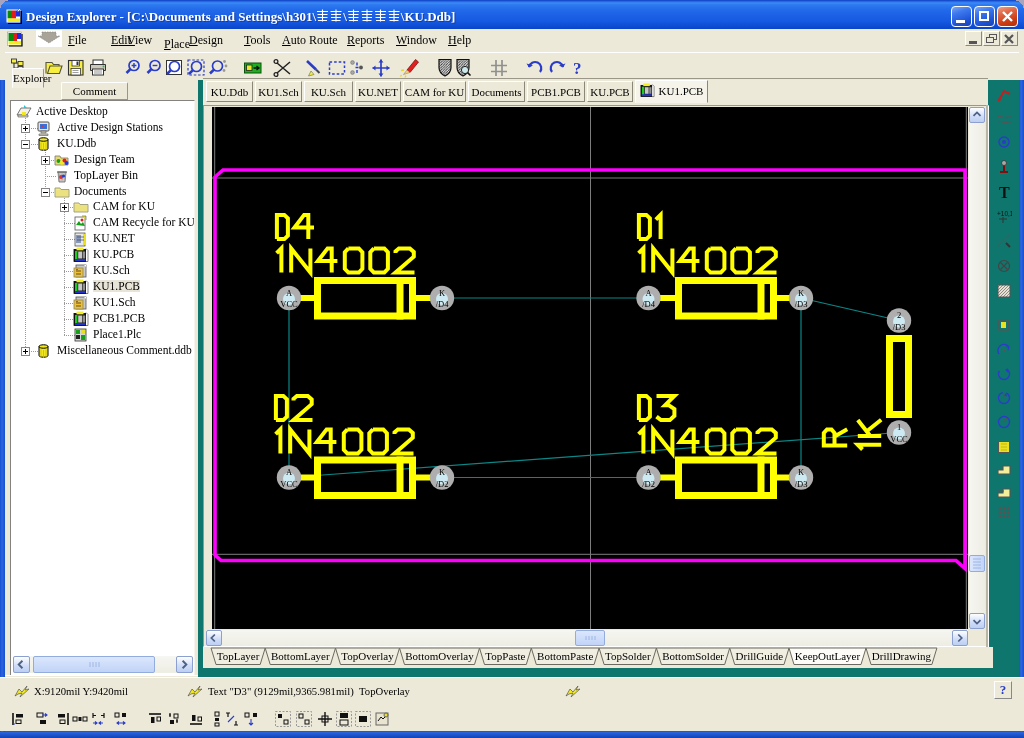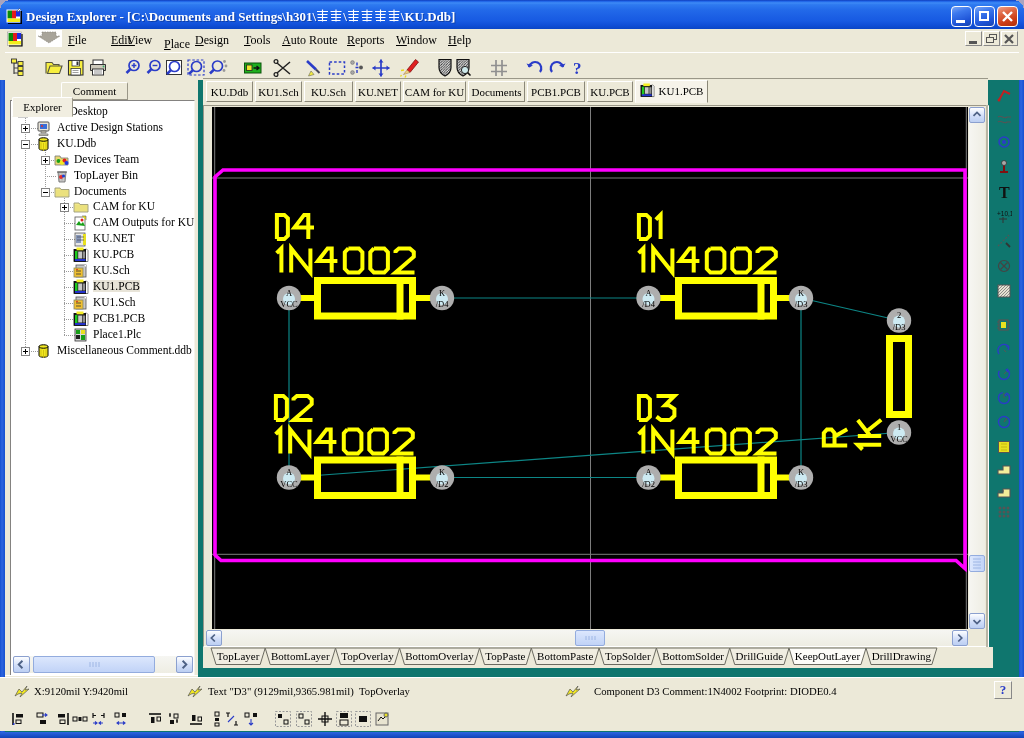--- a/index.html
+++ b/index.html
@@ -59,21 +59,21 @@
       <path d="M15,3 v12 h-13" stroke="#000" stroke-width="1.2" fill="none"></path>
     </svg>
     <svg style="position:absolute;left:36px;top:30px" width="26" height="17" viewBox="0 0 26 17">
       <rect x="0" y="0" width="26" height="17" fill="#fff"></rect>
       <path d="M6,2 L20,2 L20,6 L24,6 L13,13 L2,6 L6,6 Z" fill="#a8a49a" stroke="#8a867c" stroke-width="0.6" stroke-dasharray="1.5,1"></path>
     </svg>
     <div style="position:absolute;left:68px;top:33px;font:12px Liberation Serif,serif;color:#000;white-space:nowrap;"><span style="text-decoration:underline">F</span>ile</div>
     <div style="position:absolute;left:111px;top:33px;font:12px Liberation Serif,serif;color:#000;white-space:nowrap;text-decoration:underline;"><span style="text-decoration:underline">E</span>dit</div>
     <div style="position:absolute;left:127px;top:33px;font:12px Liberation Serif,serif;color:#000;white-space:nowrap;"><span style="text-decoration:underline">V</span>iew</div>
     <div style="position:absolute;left:164px;top:37px;font:12px Liberation Serif,serif;color:#000;white-space:nowrap;"><span style="text-decoration:underline">P</span>lace</div>
-    <div style="position:absolute;left:195px;top:33px;font:12px Liberation Serif,serif;color:#000;white-space:nowrap;text-align:center;"><span style="text-decoration:underline">D</span>esign</div>
+    <div style="position:absolute;left:189px;top:33px;font:12px Liberation Serif,serif;color:#000;white-space:nowrap;text-align:center;"><span style="text-decoration:underline">D</span>esign</div>
     <div style="position:absolute;left:244px;top:33px;font:12px Liberation Serif,serif;color:#000;white-space:nowrap;"><span style="text-decoration:underline">T</span>ools</div>
     <div style="position:absolute;left:282px;top:33px;font:12px Liberation Serif,serif;color:#000;white-space:nowrap;"><span style="text-decoration:underline">A</span>uto Route</div>
     <div style="position:absolute;left:347px;top:33px;font:12px Liberation Serif,serif;color:#000;white-space:nowrap;"><span style="text-decoration:underline">R</span>eports</div>
     <div style="position:absolute;left:396px;top:33px;font:12px Liberation Serif,serif;color:#000;white-space:nowrap;"><span style="text-decoration:underline">W</span>indow</div>
     <div style="position:absolute;left:448px;top:33px;font:12px Liberation Serif,serif;color:#000;white-space:nowrap;"><span style="text-decoration:underline">H</span>elp</div>
     <div style="position:absolute;left:965px;top:31px;width:17px;height:15px;background:#ece9d8;border:1px solid;border-color:#fff #888 #888 #fff;">
       <div style="position:absolute;left:3px;top:9px;width:8px;height:3px;background:#555"></div>
     </div>
     <div style="position:absolute;left:983px;top:31px;width:17px;height:15px;background:#ece9d8;border:1px solid;border-color:#fff #888 #888 #fff;">
       <div style="position:absolute;left:5px;top:2px;width:8px;height:6px;border:1.5px solid #555"></div>
@@ -344,21 +344,21 @@
       <text x="236.5" y="13" text-anchor="middle" font-family="Liberation Serif" font-size="11" fill="#000">BottomOverlay</text>
       <text x="302.4" y="13" text-anchor="middle" font-family="Liberation Serif" font-size="11" fill="#000">TopPaste</text>
       <text x="362.2" y="13" text-anchor="middle" font-family="Liberation Serif" font-size="11" fill="#000">BottomPaste</text>
       <text x="424.8" y="13" text-anchor="middle" font-family="Liberation Serif" font-size="11" fill="#000">TopSolder</text>
       <text x="490.1" y="13" text-anchor="middle" font-family="Liberation Serif" font-size="11" fill="#000">BottomSolder</text>
       <text x="556.4" y="13" text-anchor="middle" font-family="Liberation Serif" font-size="11" fill="#000">DrillGuide</text>
       <text x="624.5" y="13" text-anchor="middle" font-family="Liberation Serif" font-size="11" fill="#000">KeepOutLayer</text>
       <text x="698.5" y="13" text-anchor="middle" font-family="Liberation Serif" font-size="11" fill="#000">DrillDrawing</text>
     </svg>
     <div style="position:absolute;left:5px;top:78px;width:193px;height:600px;background:#ece9d8;"></div>
-    <div style="position:absolute;left:12px;top:97px;width:61px;height:20px;background:#f1eee1;border:1px solid;border-color:#fff #9a9788 #f1eee1 #fff;border-radius:2px 2px 0 0;font:11px Liberation Serif,serif;text-align:center;line-height:19px;z-index:3;">Explorer</div>
+    <div style="position:absolute;left:12px;top:68px;width:32px;height:20px;background:#f1eee1;border:1px solid;border-color:#fff #9a9788 #f1eee1 #fff;border-radius:2px 2px 0 0;font:11px Liberation Serif,serif;text-align:center;line-height:19px;z-index:3;">Explorer</div>
     <div style="position:absolute;left:61px;top:82px;width:67px;height:18px;background:#ece9d8;border:1px solid;border-color:#fff #9a9788 #9a9788 #fff;border-radius:2px 2px 0 0;font:11px Liberation Serif,serif;text-align:center;line-height:17px;">Comment PCB</div>
     <div style="position:absolute;left:10px;top:100px;width:185px;height:576px;background:#fff;border:1px solid;border-color:#848280 #f6f4ec #f6f4ec #848280;"></div>
     <div style="position:absolute;left:11px;top:101px;width:183px;height:574px;overflow:hidden;">
       <div style="position:absolute;left:14px;top:13.0px;width:1px;height:236.5px;border-left:1px dotted #9a9a9a;"></div>
       <div style="position:absolute;left:34px;top:44.8px;width:1px;height:45.7px;border-left:1px dotted #9a9a9a;"></div>
       <div style="position:absolute;left:53px;top:92.5px;width:1px;height:141.1px;border-left:1px dotted #9a9a9a;"></div>
       <svg style="position:absolute;left:5px;top:3.0px" width="16" height="16" viewBox="0 0 16 16">
         <path d="M1,11 L5,4 L15,4 L11,11 Z" fill="#f2f0e8" stroke="#555" stroke-width="0.8"></path>
         <path d="M2,11 H12 V13 H2 Z" fill="#d8d4c4" stroke="#555" stroke-width="0.6"></path>
         <path d="M6,8 h4 v3 h-4 Z" fill="#f2e820"></path>
@@ -394,21 +394,21 @@
         <rect x="0.5" y="0.5" width="8" height="8" fill="#fff" stroke="#848484" stroke-width="1"></rect>
         <path d="M2,4.5 H7 M4.5,2 V7" stroke="#000" stroke-width="1"></path>
       </svg>
       <svg style="position:absolute;left:43px;top:50.7px" width="16" height="16" viewBox="0 0 16 16">
         <path d="M1,13 L1,4 L6,4 L7,6 L14,6 L14,13 Z" fill="#e8d870" stroke="#777" stroke-width="0.8"></path>
         <circle cx="4.5" cy="9" r="2" fill="#18a018"></circle>
         <circle cx="8" cy="10.5" r="2.2" fill="#f2e820"></circle>
         <circle cx="10.5" cy="8.5" r="2" fill="#e02020"></circle>
         <circle cx="12.5" cy="11" r="2" fill="#2038e0"></circle>
       </svg>
-      <div style="position:absolute;left:63px;top:51.7px;font:11.5px Liberation Serif,serif;color:#000;white-space:nowrap;">Devices Team</div>
+      <div style="position:absolute;left:63px;top:51.7px;font:11.5px Liberation Serif,serif;color:#000;white-space:nowrap;">Design Team</div>
       <div style="position:absolute;left:34px;top:74.6px;width:11px;height:1px;border-top:1px dotted #9a9a9a;"></div>
       <svg style="position:absolute;left:43px;top:66.6px" width="16" height="16" viewBox="0 0 16 16">
         <path d="M4,4 H12 L11,14 H5 Z" fill="#c8c8c8" stroke="#666" stroke-width="0.8"></path>
         <path d="M3,4 H13" stroke="#666" stroke-width="1.2"></path>
         <path d="M5,5.5 V12.5 M8,5.5 V12.5 M11,5.5 V12.5" stroke="#999" stroke-width="0.8"></path>
         <circle cx="7" cy="9" r="2" fill="#e03030"></circle>
         <circle cx="9.5" cy="8" r="1.6" fill="#2040d0"></circle>
       </svg>
       <div style="position:absolute;left:63px;top:67.6px;font:11.5px Liberation Serif,serif;color:#000;white-space:nowrap;">TopLayer Bin</div>
       <div style="position:absolute;left:34px;top:90.5px;width:11px;height:1px;border-top:1px dotted #9a9a9a;"></div>
@@ -431,21 +431,21 @@
         <path d="M2,7 H14 M2,9 H14 M2,11 H14" stroke="#e0d468" stroke-width="0.7"></path>
       </svg>
       <div style="position:absolute;left:82px;top:99.4px;font:11.5px Liberation Serif,serif;color:#000;white-space:nowrap;">CAM for KU</div>
       <div style="position:absolute;left:53px;top:122.3px;width:11px;height:1px;border-top:1px dotted #9a9a9a;"></div>
       <svg style="position:absolute;left:62px;top:114.3px" width="16" height="16" viewBox="0 0 16 16">
         <rect x="2" y="2" width="10" height="13" fill="#fff" stroke="#555" stroke-width="0.8"></rect>
         <path d="M3,10 l3,-4 l2,3 l2,-2 l2,4 Z" fill="#18a018"></path>
         <circle cx="9" cy="5" r="1.5" fill="#e02020"></circle>
         <path d="M9,1 l4,0 l0,4" fill="#e8e020" stroke="#555" stroke-width="0.6"></path>
       </svg>
-      <div style="position:absolute;left:82px;top:115.3px;font:11.5px Liberation Serif,serif;color:#000;white-space:nowrap;">CAM Outputs for KU</div>
+      <div style="position:absolute;left:82px;top:115.3px;font:11.5px Liberation Serif,serif;color:#000;white-space:nowrap;">CAM Recycle for KU</div>
       <div style="position:absolute;left:53px;top:138.2px;width:11px;height:1px;border-top:1px dotted #9a9a9a;"></div>
       <svg style="position:absolute;left:62px;top:130.2px" width="16" height="16" viewBox="0 0 16 16">
         <rect x="2" y="2" width="10" height="13" fill="#e8e8e8" stroke="#555" stroke-width="0.8"></rect>
         <rect x="3" y="4" width="5" height="8" fill="#8898b8"></rect>
         <rect x="10" y="3" width="3" height="11" fill="#e8e020"></rect>
         <path d="M4,6 h7 M4,9 h7" stroke="#445" stroke-width="0.7"></path>
       </svg>
       <div style="position:absolute;left:82px;top:131.2px;font:11.5px Liberation Serif,serif;color:#000;white-space:nowrap;">KU.NET</div>
       <div style="position:absolute;left:53px;top:154.1px;width:11px;height:1px;border-top:1px dotted #9a9a9a;"></div>
       <svg style="position:absolute;left:62px;top:146.1px" width="16" height="16" viewBox="0 0 16 16">
@@ -620,21 +620,20 @@
       <path d="M1,11 L5,4 L8,7 L13,1 L11,5 L15,4 L6,12 L8,8 L4,9 Z" fill="#f2e820" stroke="#555" stroke-width="0.7"></path>
     </svg>
     <div style="position:absolute;left:34px;top:685px;width:200px;height:15px;font:10.7px Liberation Serif,serif;white-space:nowrap;">X:9120mil Y:9420mil</div>
     <svg style="position:absolute;left:187px;top:685px" width="17" height="13" viewBox="0 0 17 13">
       <path d="M1,11 L5,4 L8,7 L13,1 L11,5 L15,4 L6,12 L8,8 L4,9 Z" fill="#f2e820" stroke="#555" stroke-width="0.7"></path>
     </svg>
     <div style="position:absolute;left:208px;top:685px;width:350px;height:15px;font:10.7px Liberation Serif,serif;white-space:nowrap;">Text "D3" (9129mil,9365.981mil)&nbsp;&nbsp;TopOverlay</div>
     <svg style="position:absolute;left:565px;top:685px" width="17" height="13" viewBox="0 0 17 13">
       <path d="M1,11 L5,4 L8,7 L13,1 L11,5 L15,4 L6,12 L8,8 L4,9 Z" fill="#f2e820" stroke="#555" stroke-width="0.7"></path>
     </svg>
-    <div style="position:absolute;left:594px;top:685px;width:400px;height:15px;font:10.7px Liberation Serif,serif;white-space:nowrap;">Component D3 Comment:1N4002 Footprint: DIODE0.4</div>
     <div style="position:absolute;left:994px;top:681px;width:18px;height:18px;background:#ece9d8;border:1px solid;border-color:#fff #888 #888 #fff;font:bold 13px Liberation Serif,serif;color:#2a3cc8;text-align:center;line-height:16px;">?</div>
     <div style="position:absolute;left:0px;top:703px;width:1024px;height:28px;background:#ece9d8;"></div>
     <svg style="position:absolute;left:10.5px;top:711px" width="16" height="16" viewBox="0 0 16 16">
       <path d="M2,2 V14" stroke="#111" stroke-width="1.6"></path>
       <rect x="5" y="3" width="7" height="3.5" fill="#111"></rect>
       <rect x="5" y="9" width="5" height="3.5" fill="none" stroke="#111"></rect>
       <path d="M4,13 l-2,0 m1,-1 l-1,1 l1,1" stroke="#2a3cc8" stroke-width="1" fill="none"></path>
     </svg>
     <svg style="position:absolute;left:33.5px;top:711px" width="16" height="16" viewBox="0 0 16 16">
       <rect x="3" y="2" width="6" height="4" fill="none" stroke="#111"></rect>

